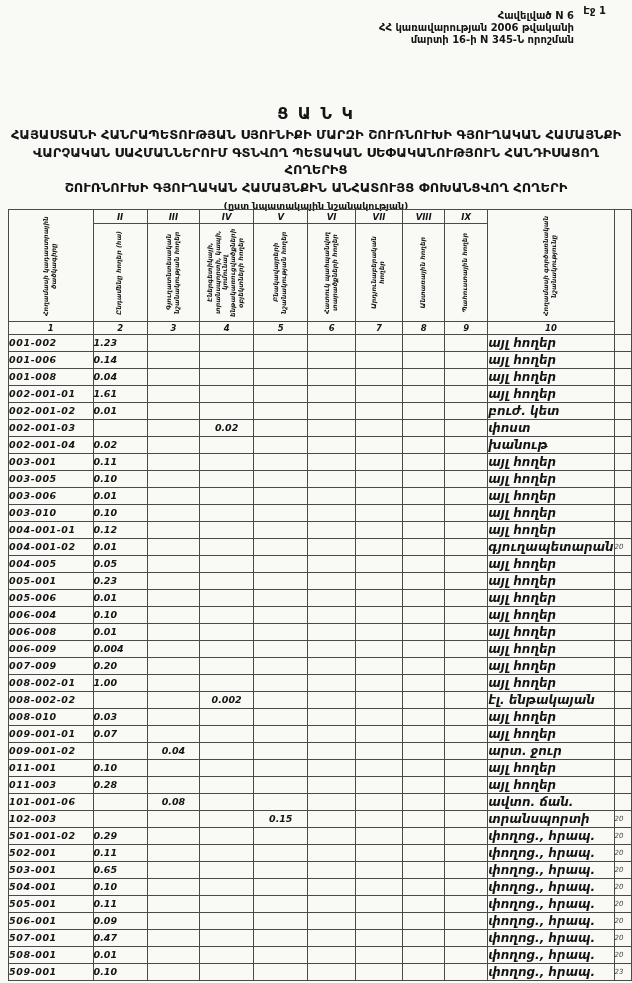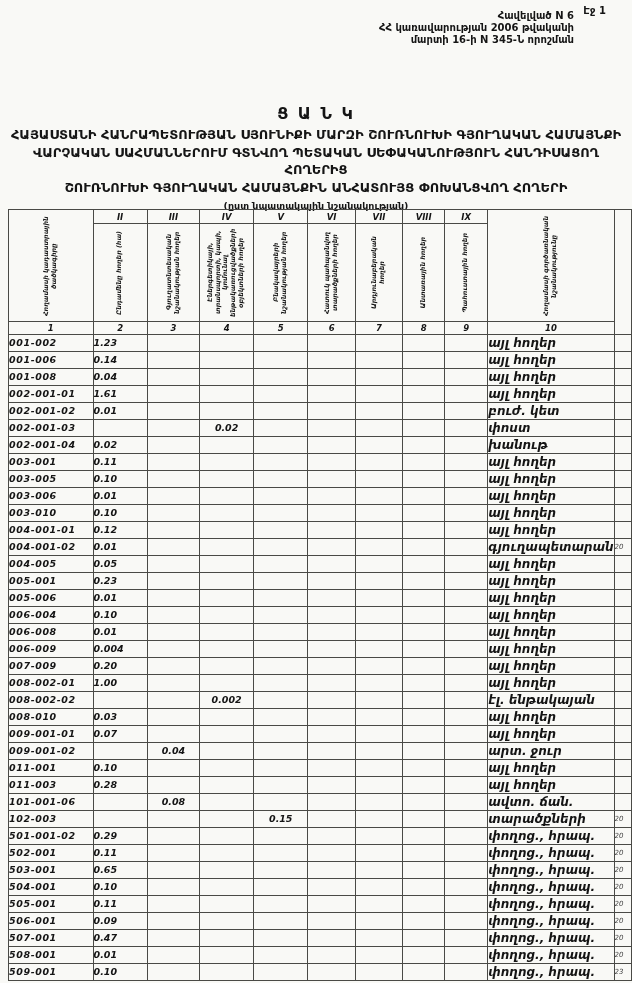--- a/index.html
+++ b/index.html
@@ -525,21 +525,21 @@
         <tr>
           <td class="code-cell">102-003</td>
           <td class="val2-cell"></td>
           <td class="val-cell"></td>
           <td class="val-cell"></td>
           <td class="val-cell">0.15</td>
           <td class="val-cell"></td>
           <td class="val-cell"></td>
           <td class="val-cell"></td>
           <td class="val-cell"></td>
-          <td class="use-cell">տարածքների</td>
+          <td class="use-cell">տրանսպորտի</td>
           <td class="margin-cell">20</td>
         </tr>
         <tr>
           <td class="code-cell">501-001-02</td>
           <td class="val2-cell">0.29</td>
           <td class="val-cell"></td>
           <td class="val-cell"></td>
           <td class="val-cell"></td>
           <td class="val-cell"></td>
           <td class="val-cell"></td>

